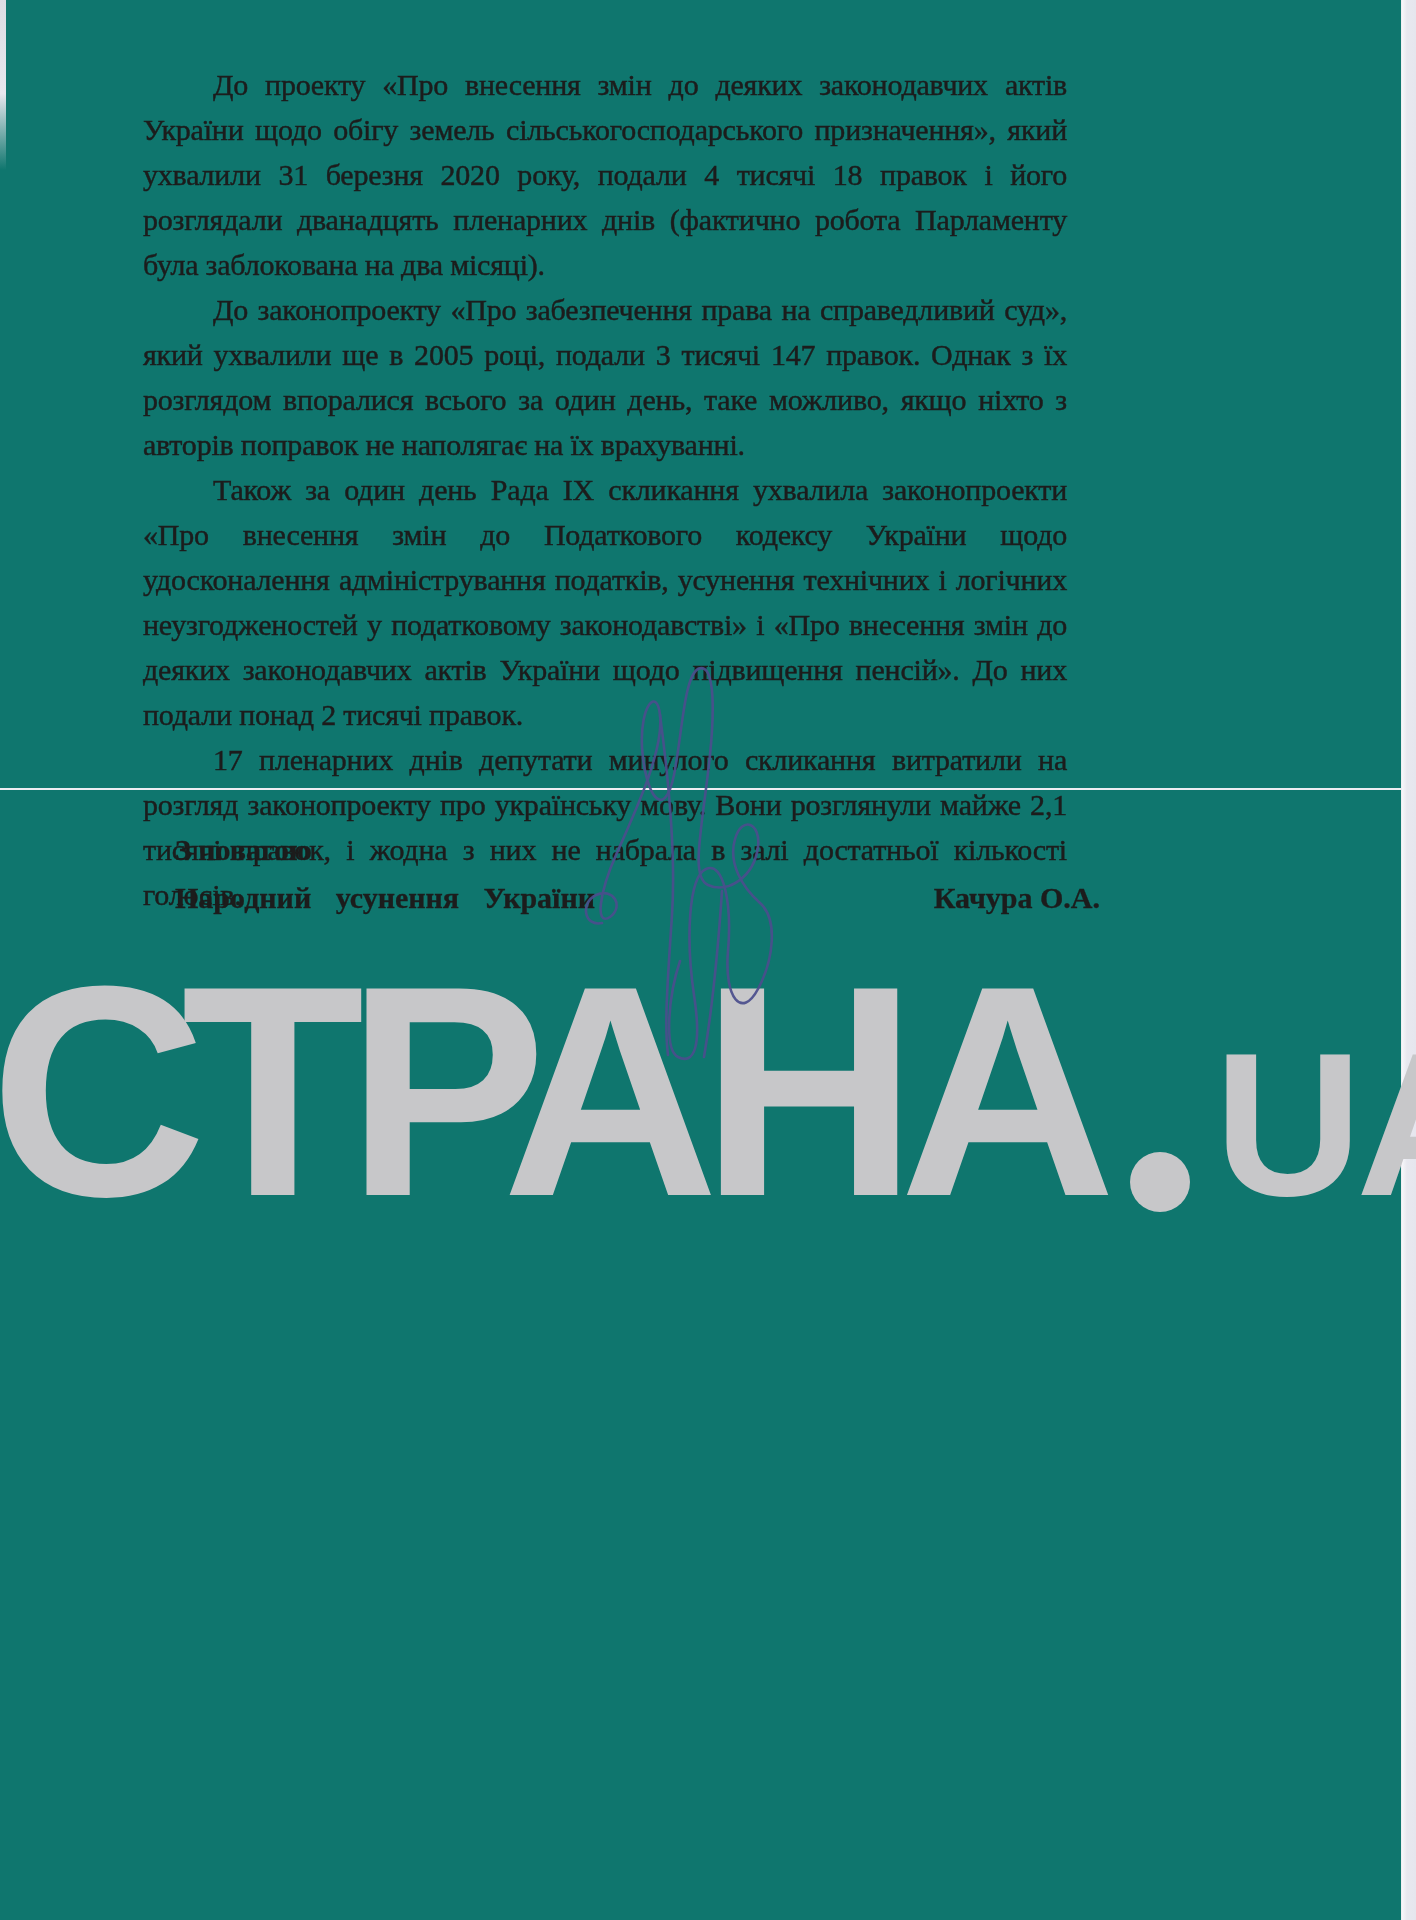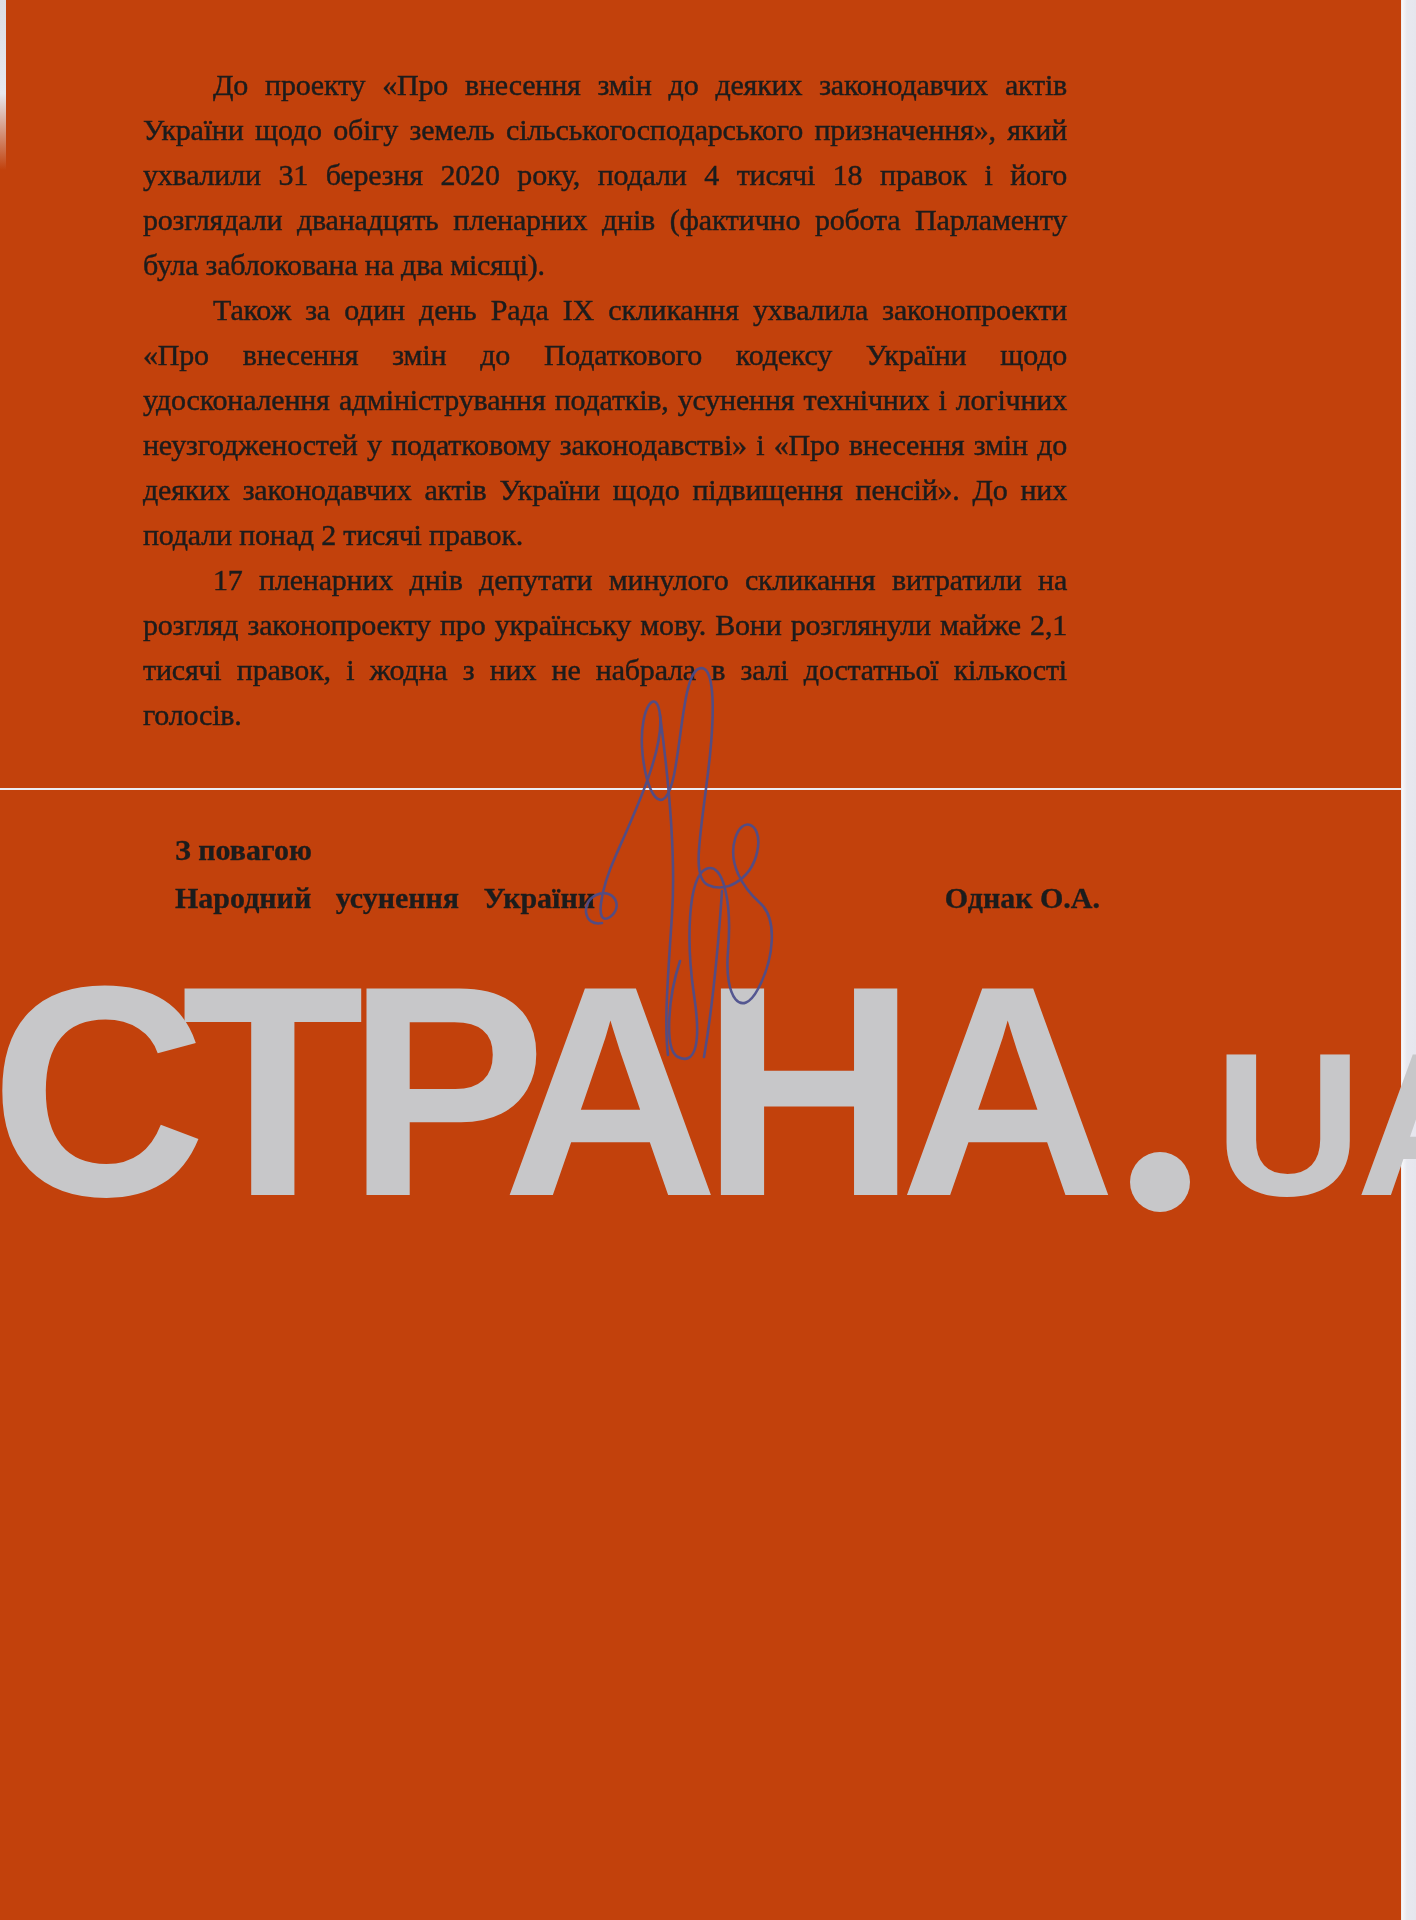--- a/index.html
+++ b/index.html
@@ -1,19 +1,19 @@
 <!DOCTYPE html>
 <html><head>
 <meta charset="utf-8">
 <style>
   html,body{margin:0;padding:0;background:#ffffff;}
   .page{
     position:relative;
     width:1416px;height:1920px;
-    background:#c2410c;
+    background:#0f766e;
     overflow:hidden;
     font-family:"Liberation Serif","DejaVu Serif",serif;
     color:#1c1c1c;
   }
   
   .left-sliver{
     position:absolute;left:0;top:0;width:6px;height:170px;
     background:linear-gradient(to bottom,#dcdde3 0%,#e7e8ee 55%,rgba(231,232,238,0) 100%);
   }
   .right-strip{
@@ -76,31 +76,32 @@
 </head>
 <body>
 
 <div class="page">
 
   <div class="left-sliver"></div>
   <div class="right-strip"></div>
 
   <div class="body-text">
     <p class="para">До проекту «Про внесення змін до деяких законодавчих актів України щодо обігу земель сільськогосподарського призначення», який ухвалили 31 березня 2020 року, подали 4 тисячі 18 правок і його розглядали дванадцять пленарних днів (фактично робота Парламенту була заблокована на два місяці).</p>
+    <p class="para">До законопроекту «Про забезпечення права на справедливий суд», який ухвалили ще в 2005 році, подали 3 тисячі 147 правок. Однак з їх розглядом впоралися всього за один день, таке можливо, якщо ніхто з авторів поправок не наполягає на їх врахуванні.</p>
     <p class="para">Також за один день Рада IX скликання ухвалила законопроекти «Про внесення змін до Податкового кодексу України щодо удосконалення адміністрування податків, усунення технічних і логічних неузгодженостей у податковому законодавстві» і «Про внесення змін до деяких законодавчих актів України щодо підвищення пенсій». До них подали понад 2 тисячі правок.</p>
     <p class="para">17 пленарних днів депутати минулого скликання витратили на розгляд законопроекту про українську мову. Вони розглянули майже 2,1 тисячі правок, і жодна з них не набрала в залі достатньої кількості голосів.</p>
   </div>
 
   <div class="separator"></div>
 
   <div class="closing">
     <div class="salutation">З повагою</div>
     <div class="closing-row">
       <div class="title">Народний усунення України</div>
-      <div class="signer">Однак О.А.</div>
+      <div class="signer">Качура О.А.</div>
     </div>
   </div>
 
   <div class="watermark">
     <span class="wm-main">СТРАНА</span>
     <span class="wm-dot"></span>
     <span class="wm-suffix">UA</span>
   </div>
 
   <svg class="signature" viewBox="0 0 232 410" xmlns="http://www.w3.org/2000/svg">

